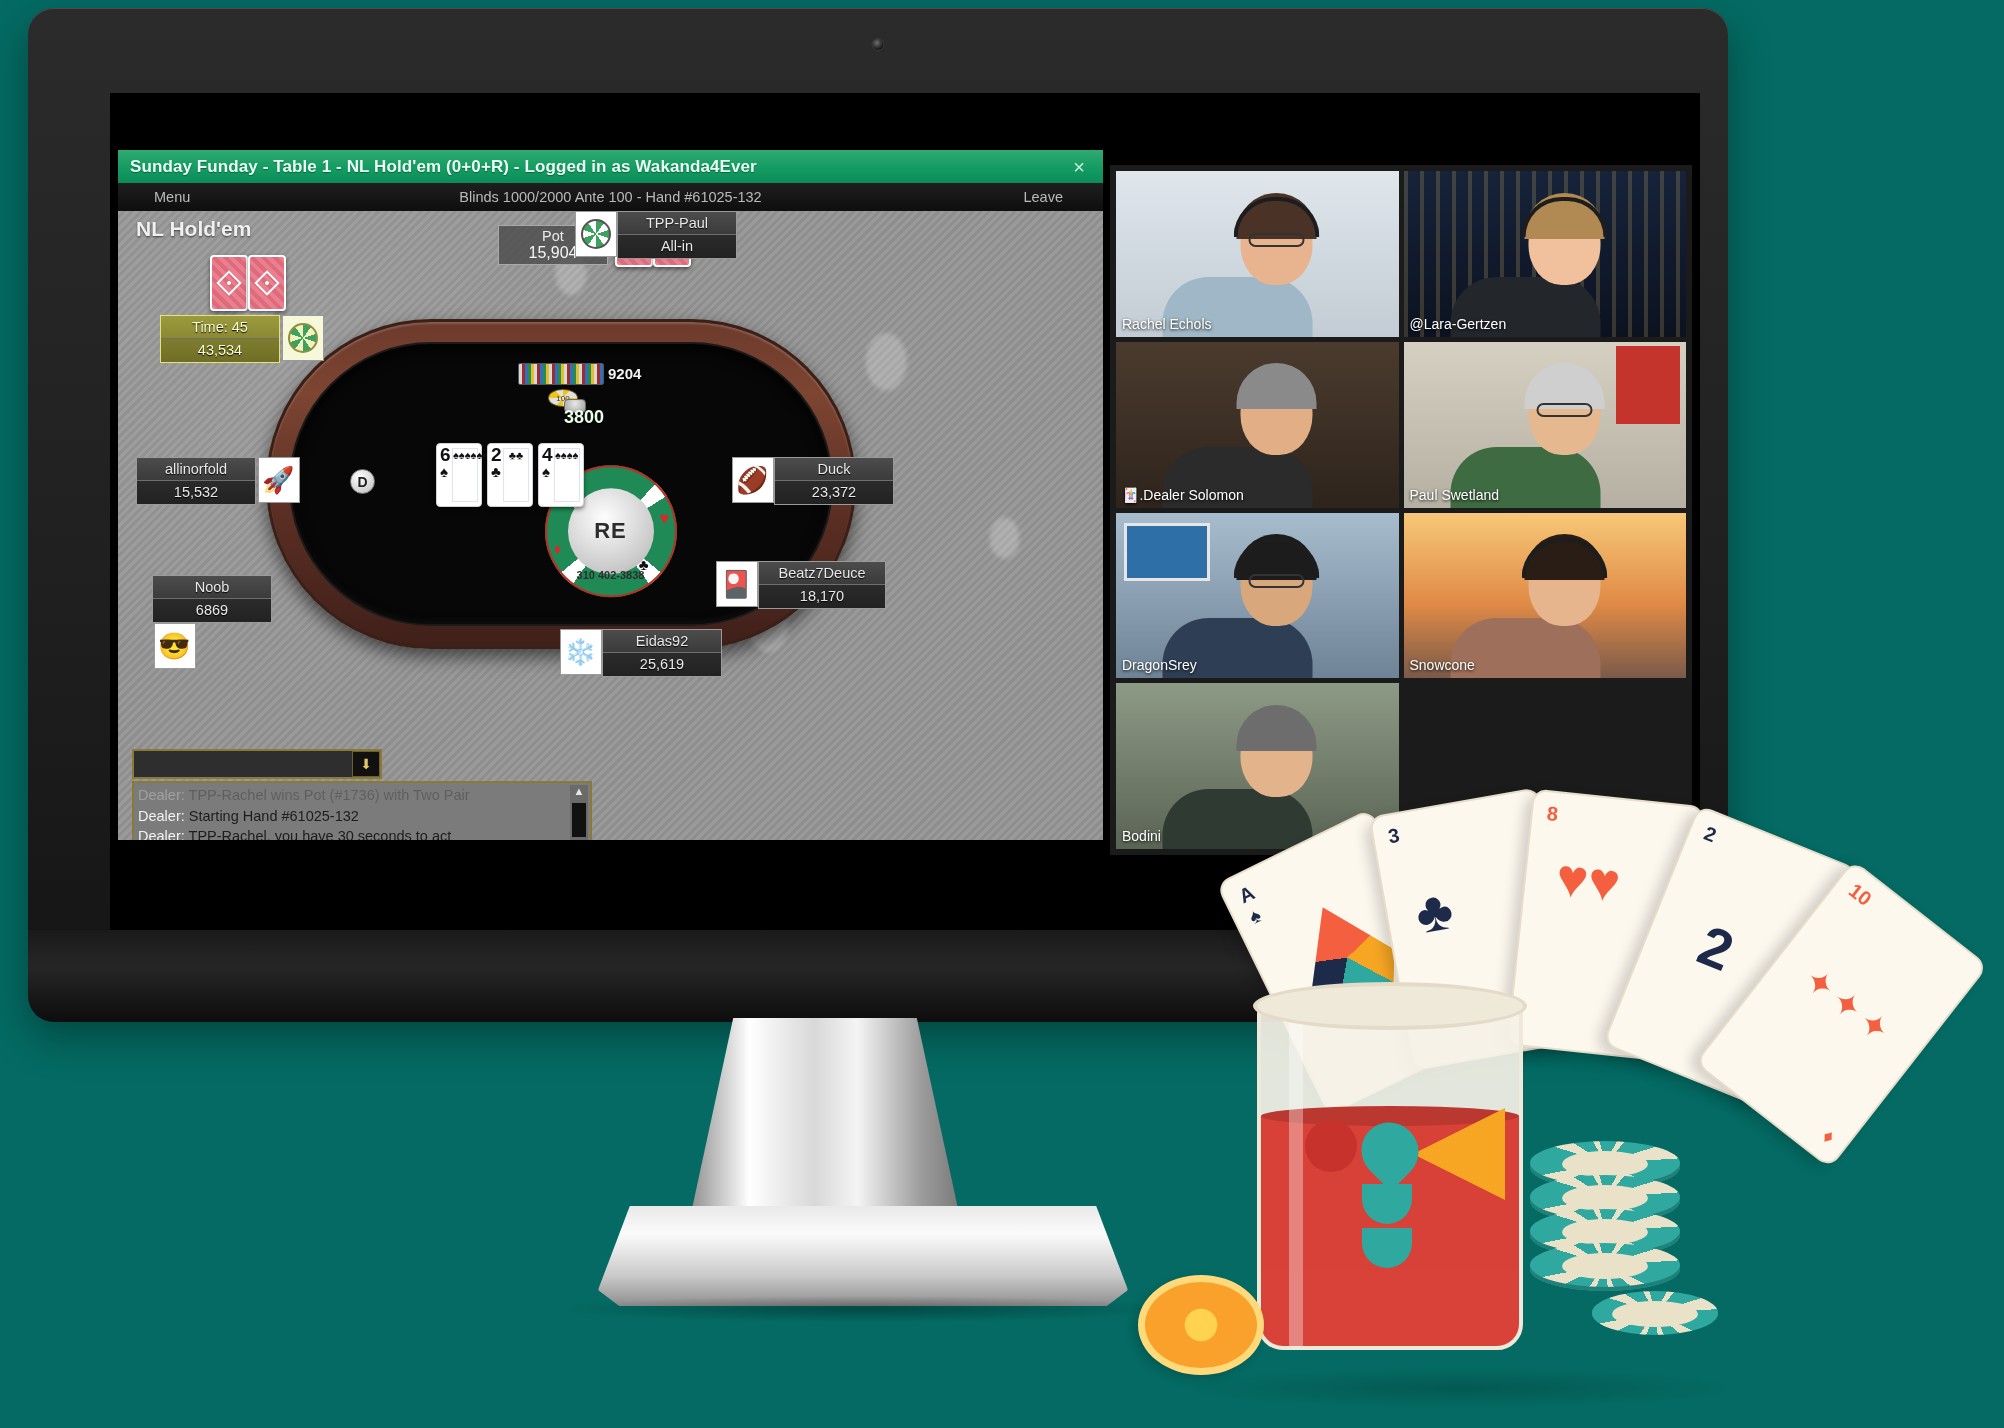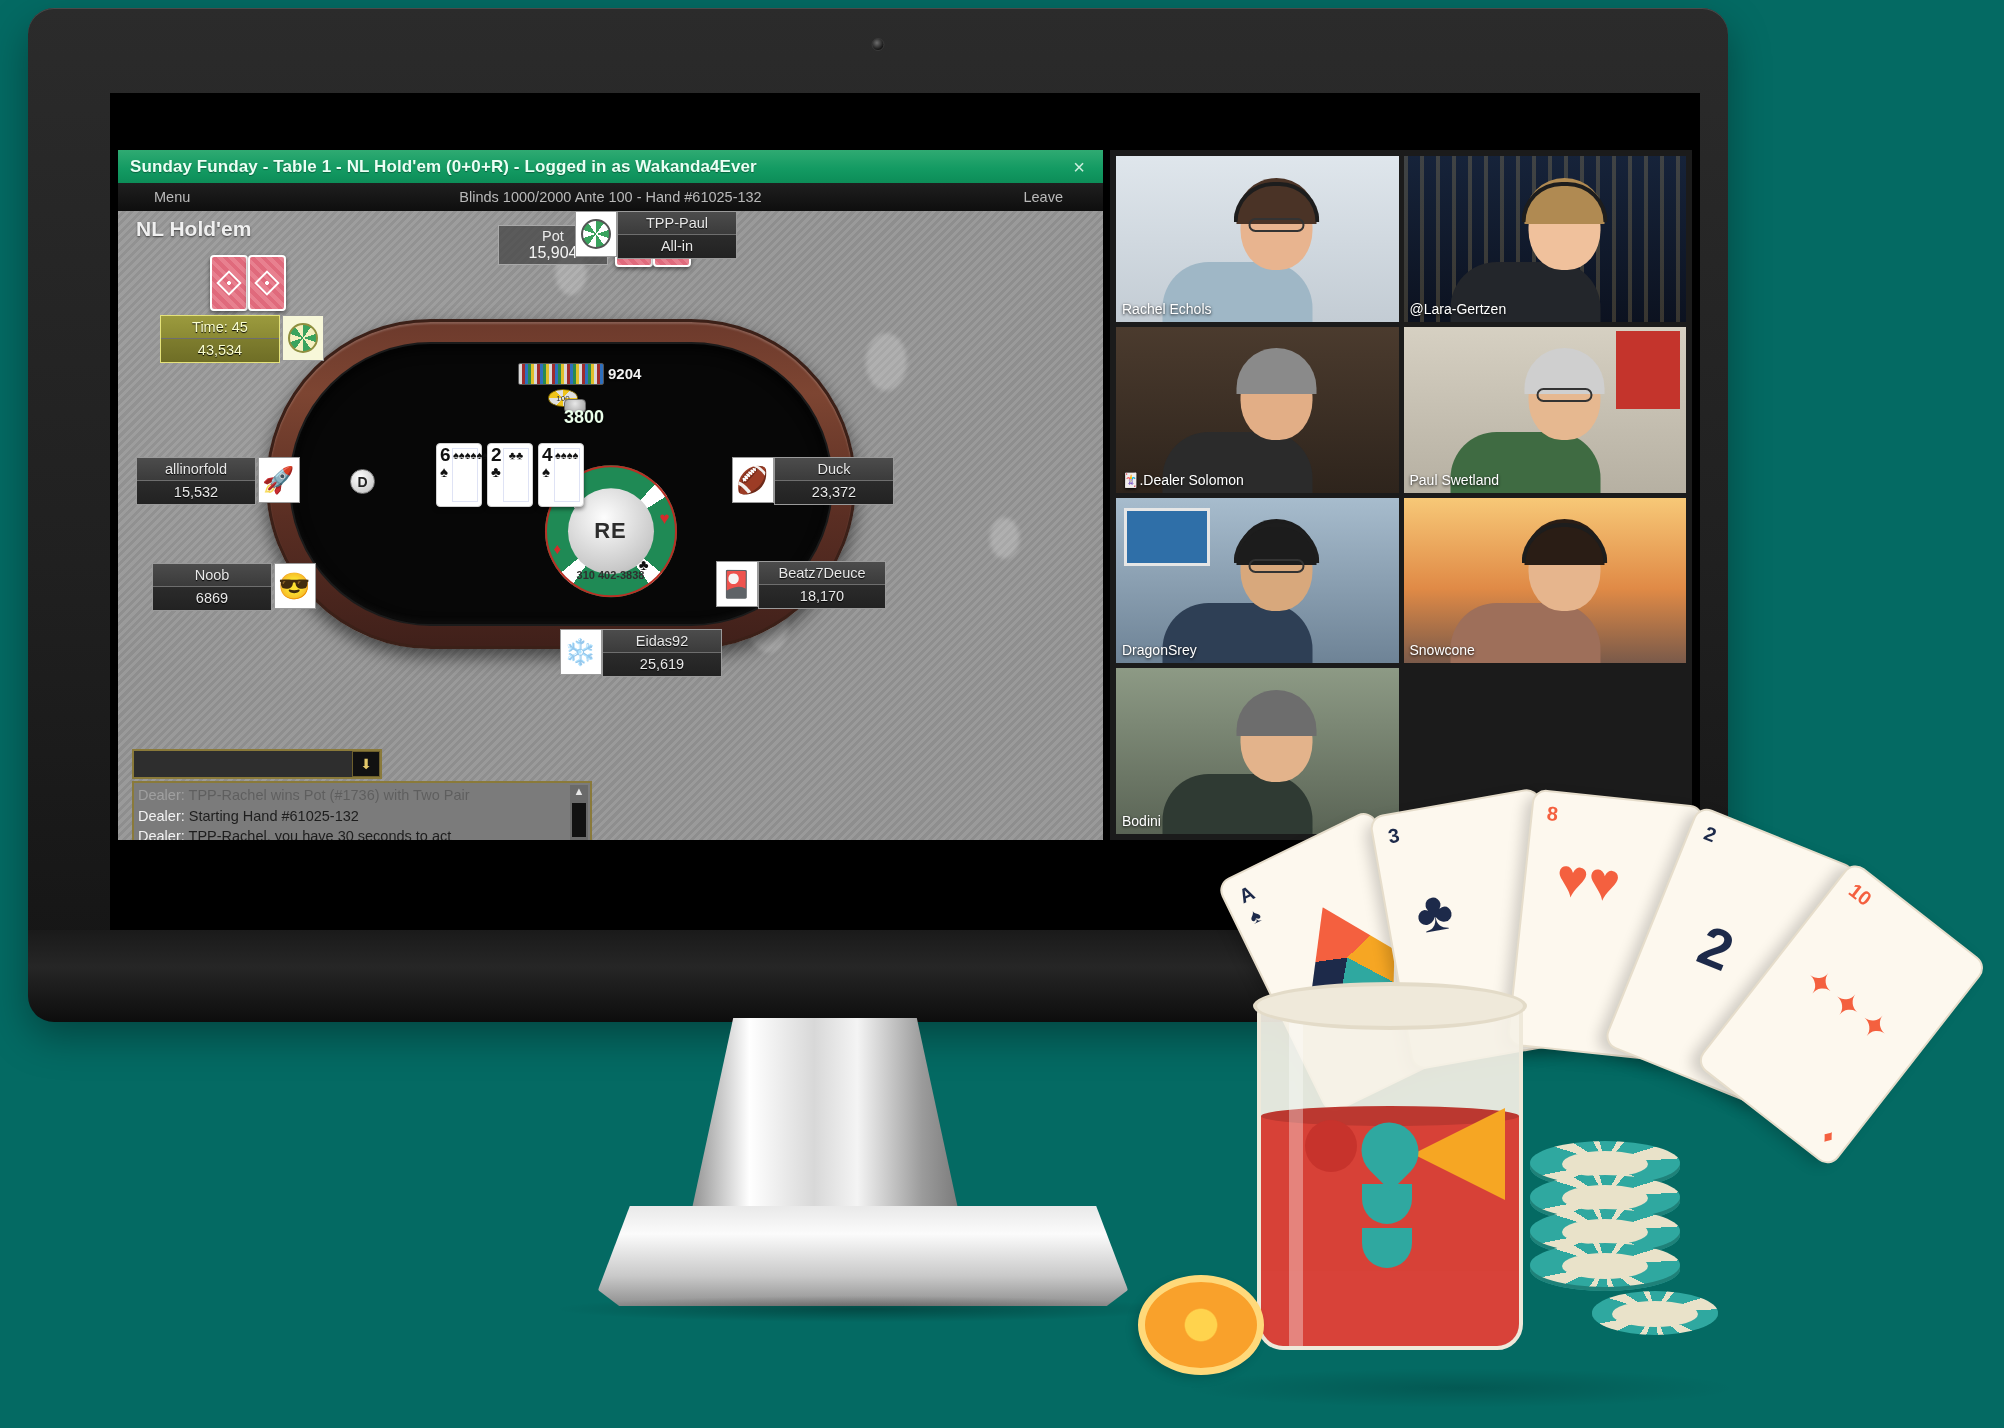--- a/index.html
+++ b/index.html
@@ -211,21 +211,21 @@
   .chatlog .line { font-size: 14.5px; color: #1d1d1d; line-height: 20.5px; white-space: nowrap; }
   .chatlog .line .who { color: #f2f2f2; font-weight: 400; }
   .chatlog .line.faded { opacity: .30; }
   .chat-scroll { position: absolute; right: 2px; top: 2px; bottom: 2px; width: 18px; background: #6a6a6a;
     display: flex; flex-direction: column; align-items: center; justify-content: space-between; }
   .chat-scroll .ar { color: #e8e8e8; font-size: 11px; }
   .chat-scroll .thumb { position:absolute; top:18px; width:14px; height:34px; background:#111; }
 
   
   .videogrid {
-    position: absolute; left: 1000px; top: 57px; width: 582px; height: 690px;
+    position: absolute; left: 1000px; top: 72px; width: 582px; height: 690px;
     background: #1b1b1b; padding: 6px; display: grid;
     grid-template-columns: 1fr 1fr; grid-template-rows: repeat(4, 1fr); gap: 5px;
   }
   .vtile { position: relative; overflow: hidden; background: #2a2a2a; }
   .vtile .nm {
     position: absolute; left: 6px; bottom: 5px; color: #fff; font-size: 14px;
     text-shadow: 0 1px 3px rgba(0,0,0,.95); z-index: 4; white-space: nowrap;
   }
   .vtile.speaking { outline: 3px solid #d9cf3a; outline-offset: -3px; }
   .scene { position: absolute; inset: 0; }
@@ -386,21 +386,21 @@
           </div>
 
           <div class="seat" style="left:612px;top:246px;">
             <div class="av">🏈</div>
             <div class="plate">
               <div class="nm">Duck</div>
               <div class="amt">23,372</div>
             </div>
           </div>
 
-          <div class="seat" style="left:34px;top:352px;">
+          <div class="seat" style="left:34px;top:364px;flex-direction:column;">
             <div class="plate">
               <div class="nm">Noob</div>
               <div class="amt">6869</div>
             </div>
             <div class="av">😎</div>
           </div>
 
           <div class="seat" style="left:596px;top:350px;">
             <div class="av">🎴</div>
             <div class="plate" style="width:128px;">

